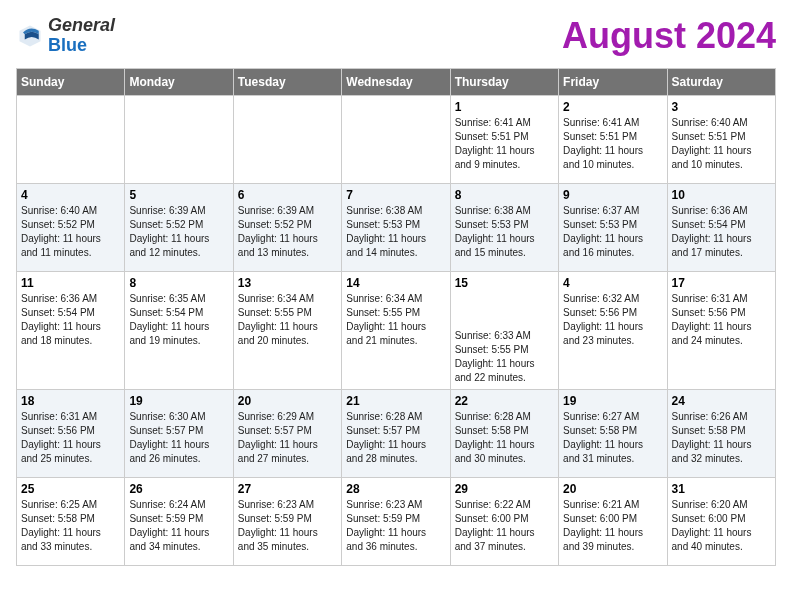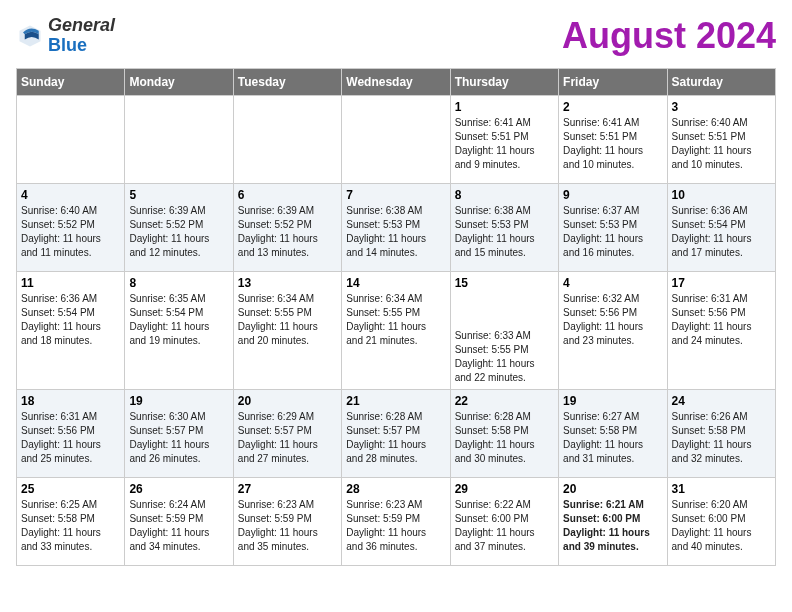--- a/index.html
+++ b/index.html
@@ -330,21 +330,21 @@
         </td>
         <td>
           <span class="day-num">29</span>
           <div class="day-info" style="white-space: pre-line;">Sunrise: 6:22 AM
 Sunset: 6:00 PM
 Daylight: 11 hours
 and 37 minutes.</div>
         </td>
         <td>
           <span class="day-num">20</span>
-          <div class="day-info" style="white-space: pre-line; font-weight: bold;">Sunrise: 6:21 AM
+          <div class="day-info" style="white-space: pre-line;">Sunrise: 6:21 AM
 Sunset: 6:00 PM
 Daylight: 11 hours
 and 39 minutes.</div>
         </td>
         <td>
           <span class="day-num">31</span>
           <div class="day-info" style="white-space: pre-line;">Sunrise: 6:20 AM
 Sunset: 6:00 PM
 Daylight: 11 hours
 and 40 minutes.</div>

